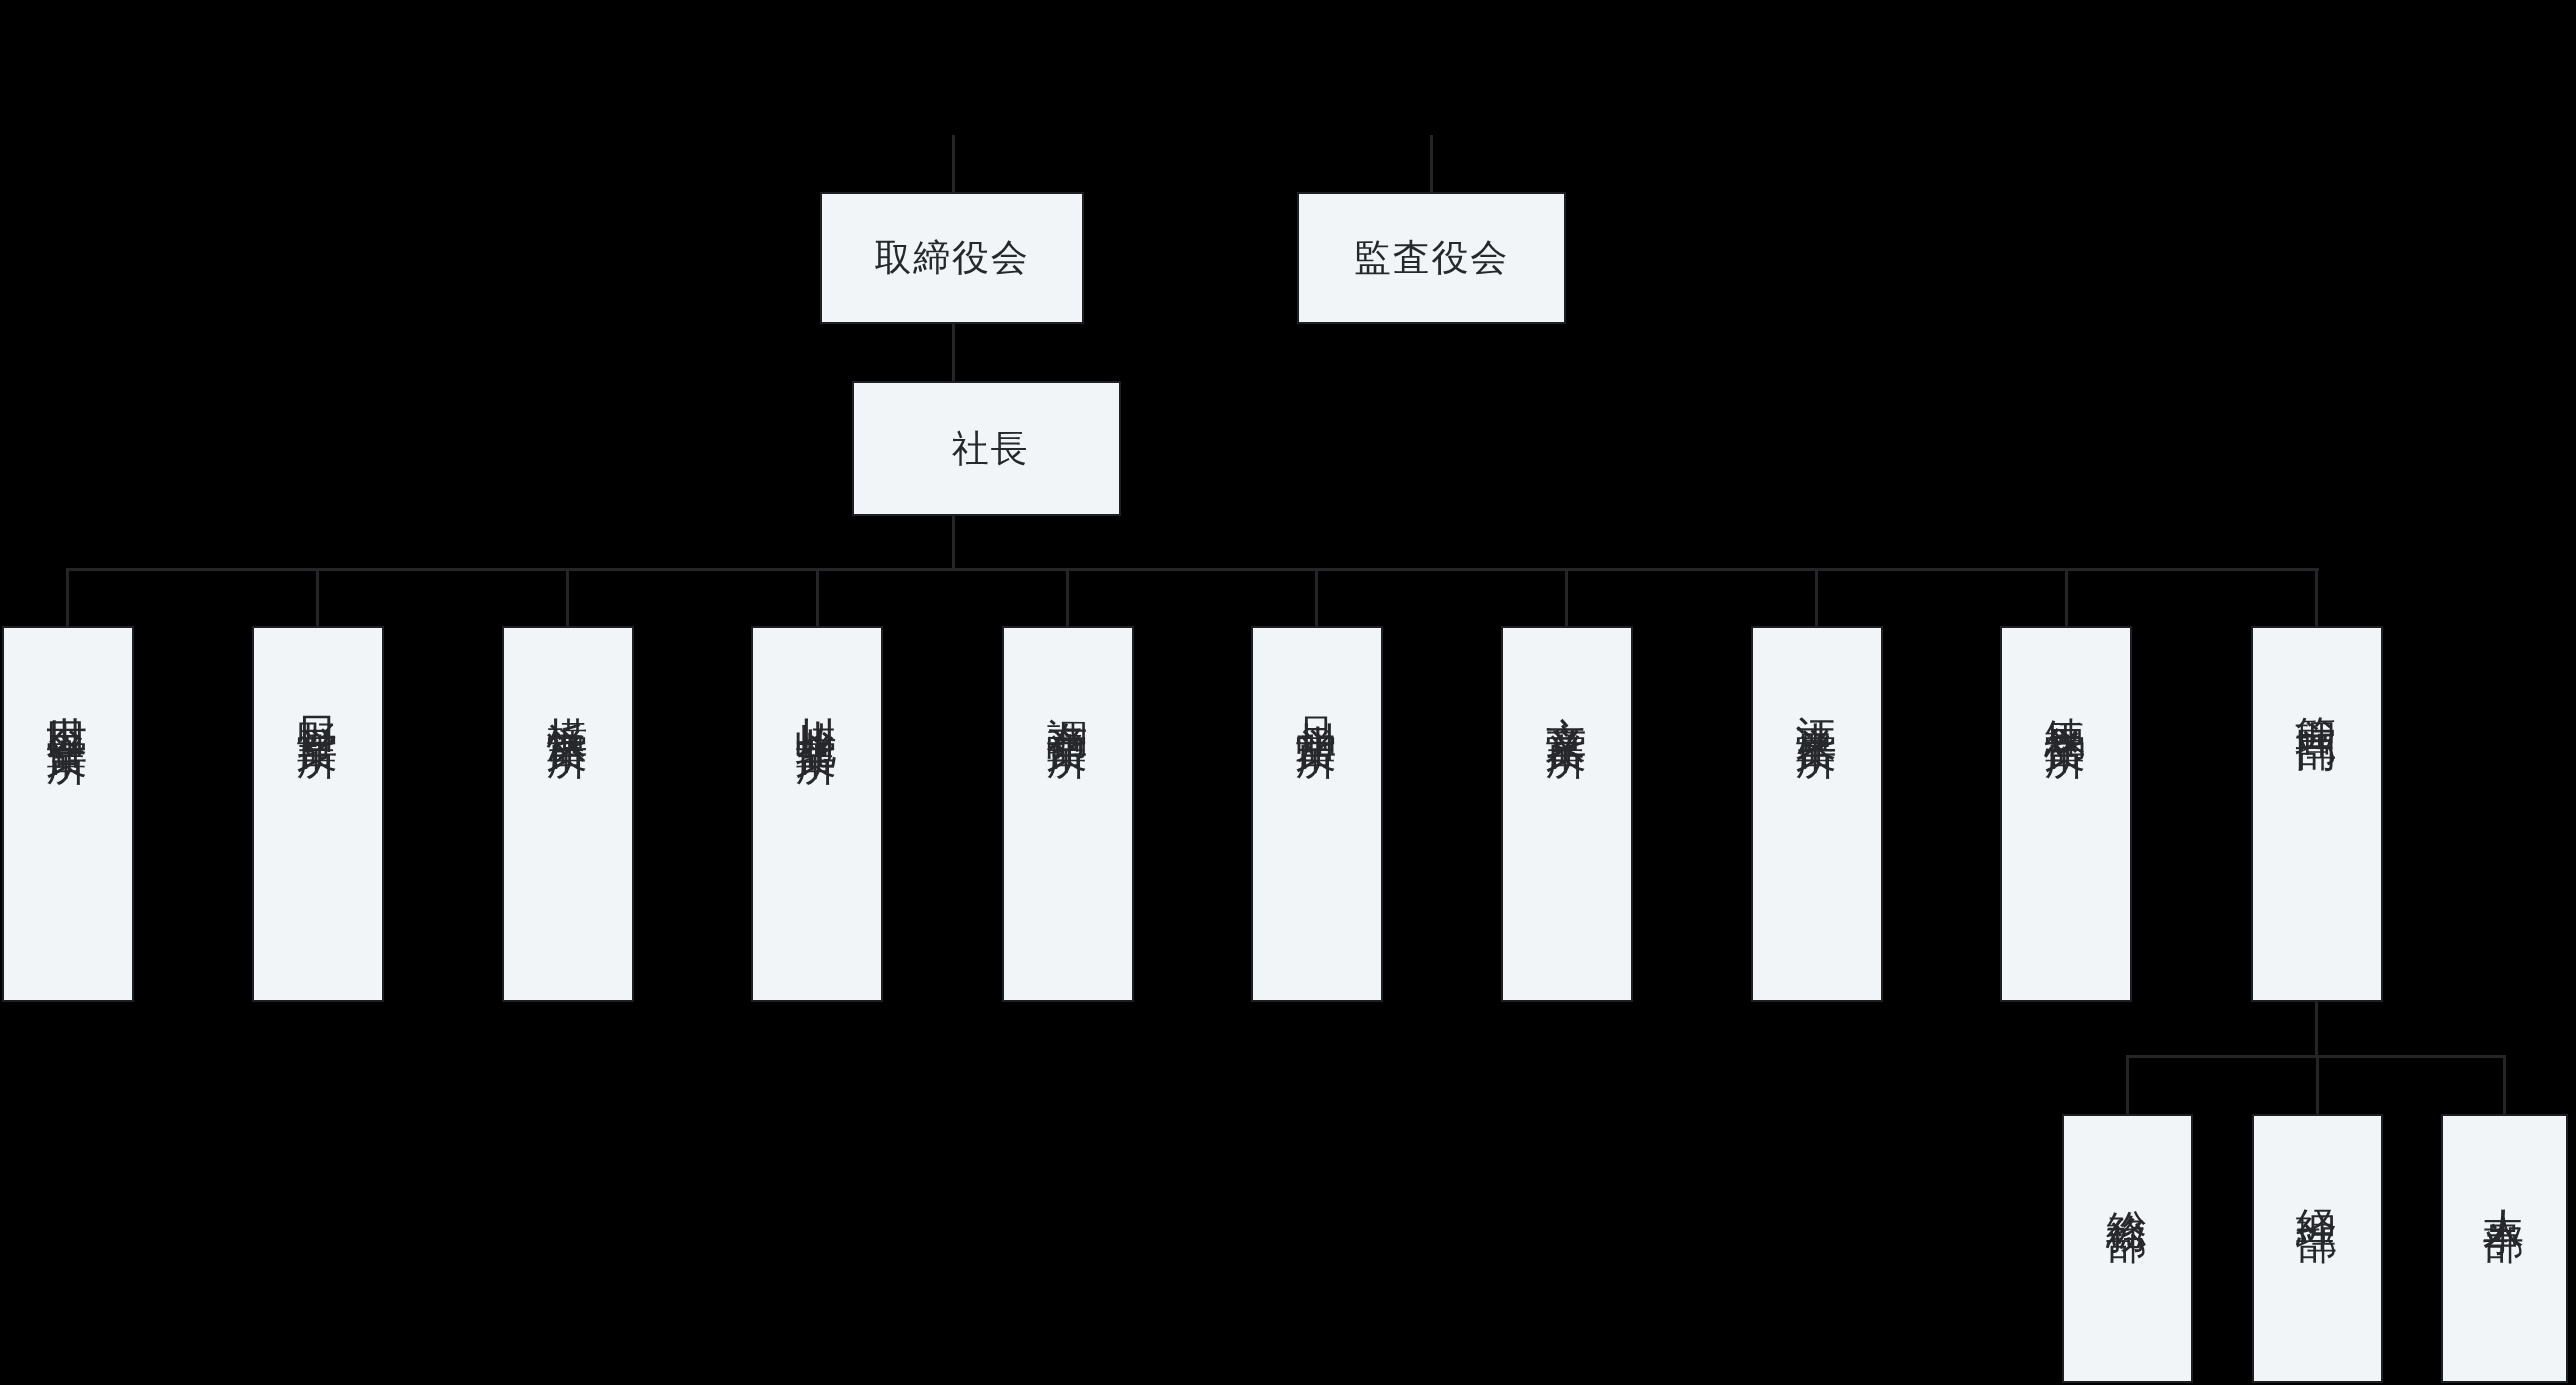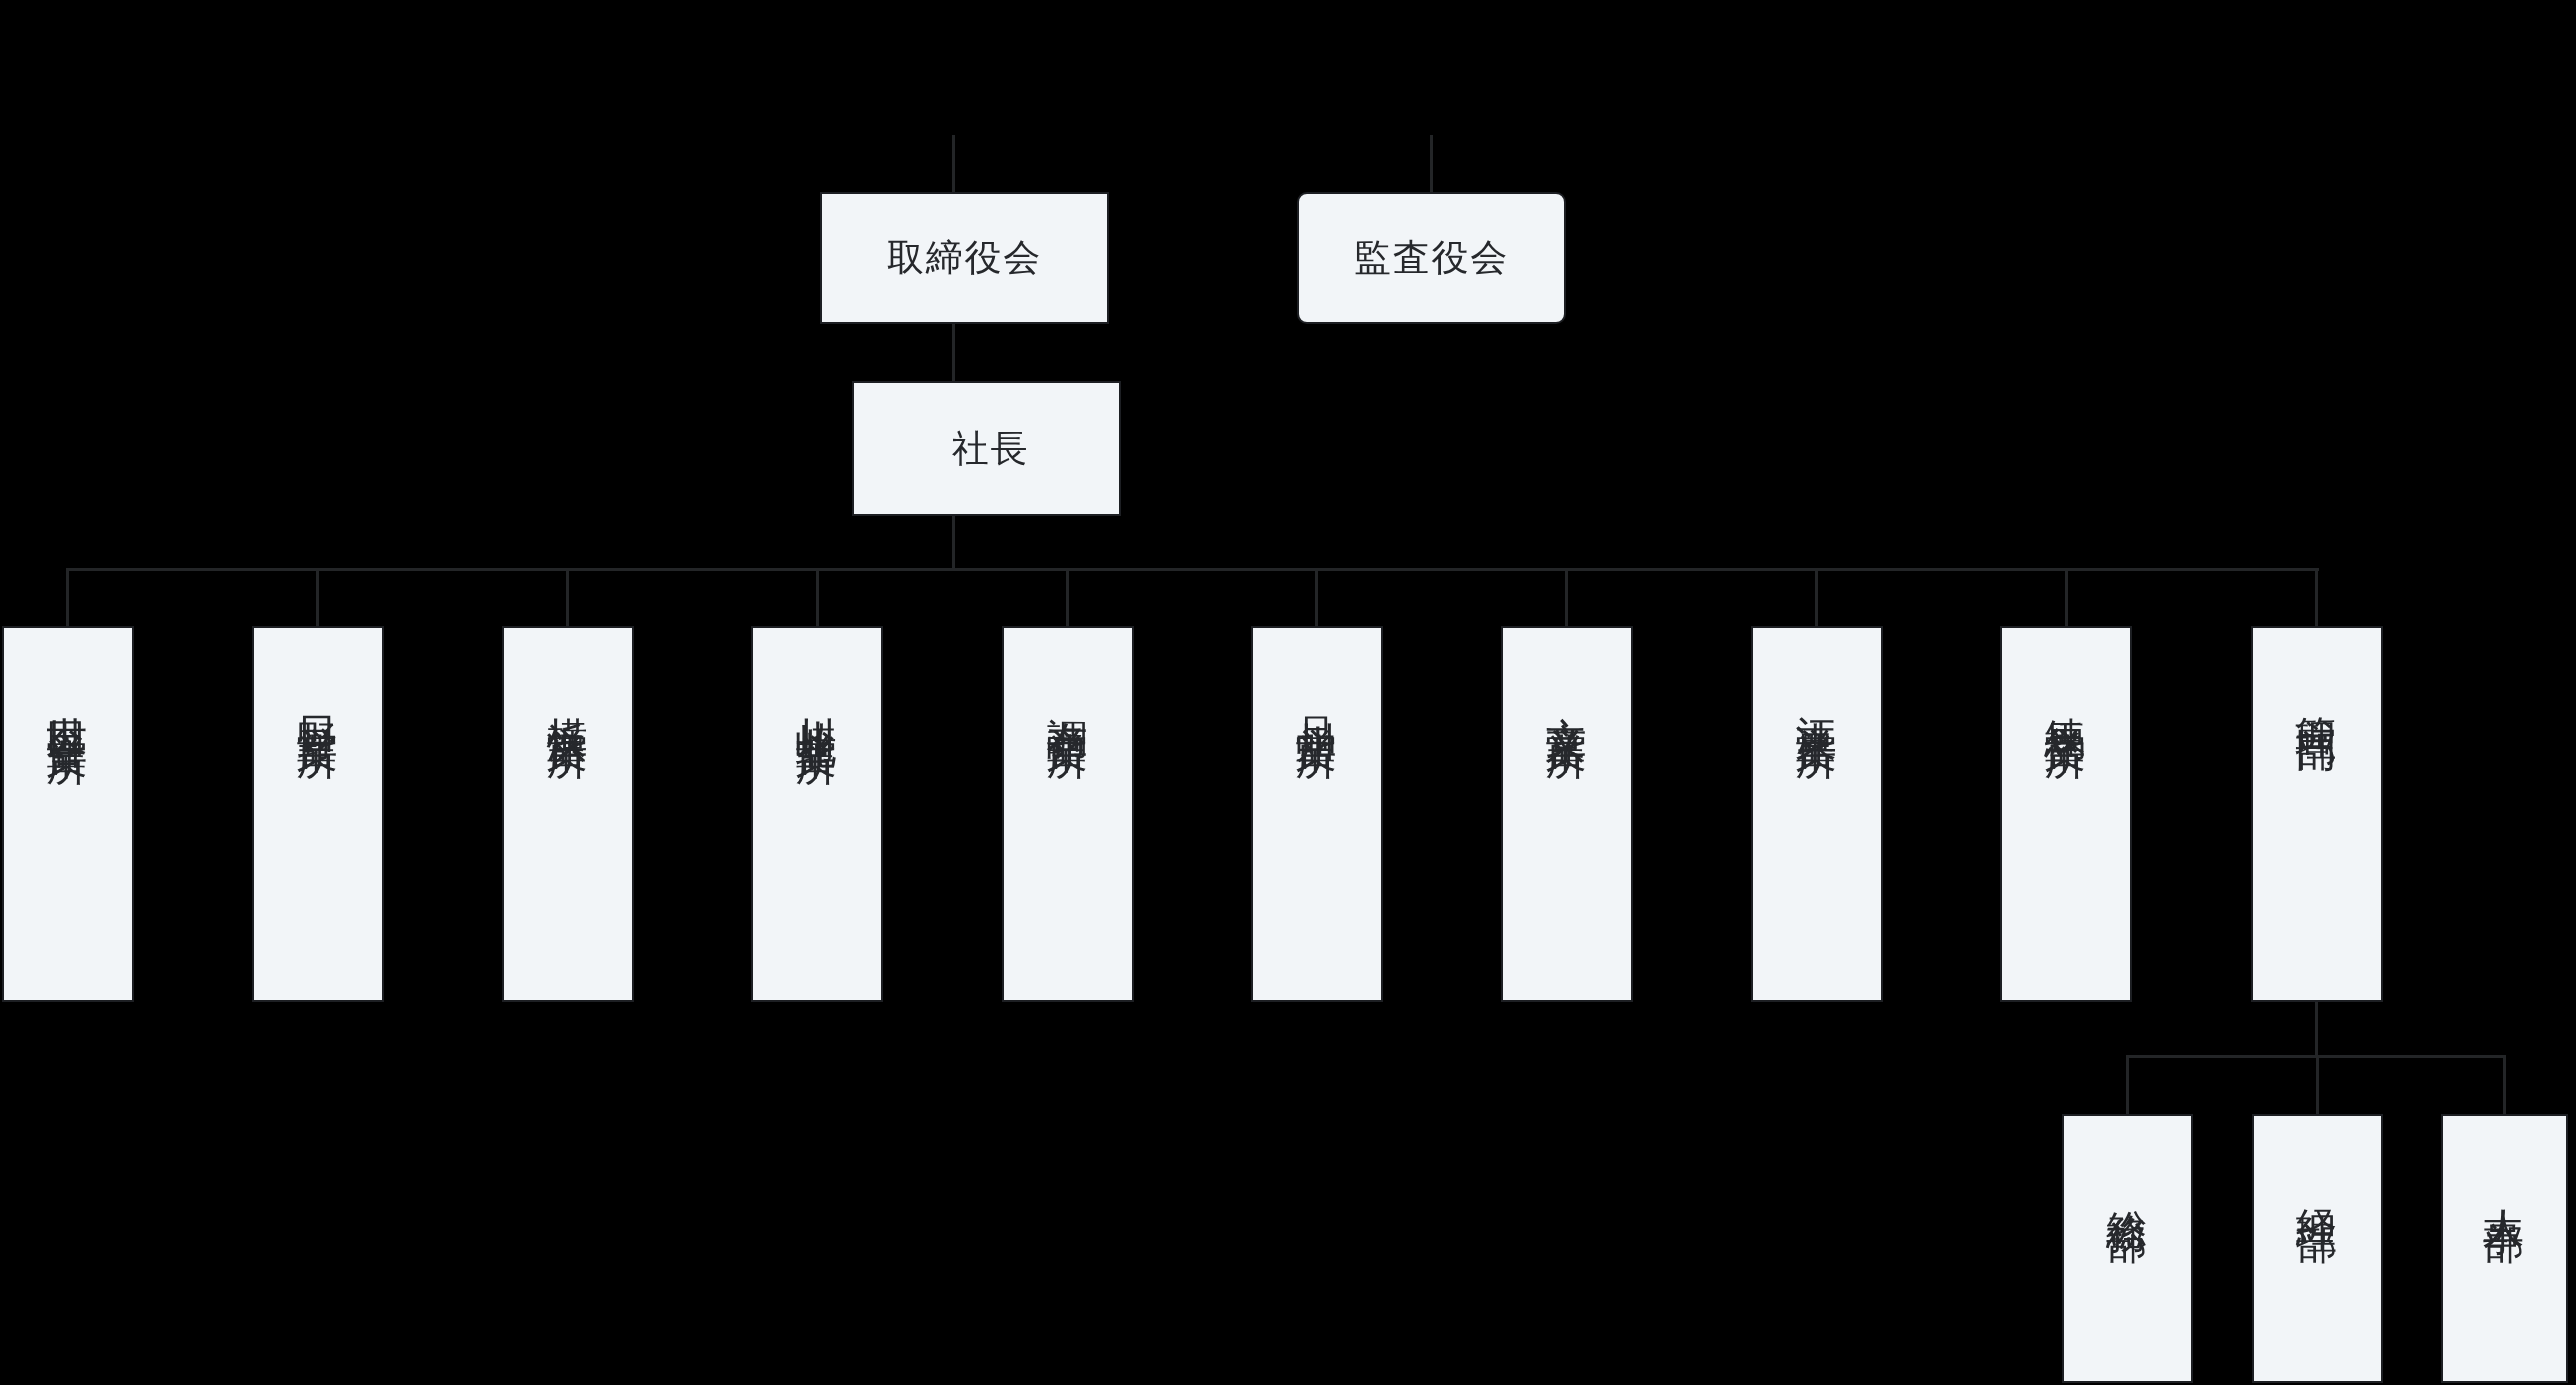--- a/index.html
+++ b/index.html
@@ -68,25 +68,25 @@
   <div class="line" style="left:2065px; top:568px; width:3.3px; height:58px;"></div>
   <div class="line" style="left:2315px; top:568px; width:3.3px; height:58px;"></div>
 
   <div class="line" style="left:2315px; top:1002px; width:3.3px; height:56px;"></div>
   <div class="line" style="left:2126px; top:1055px; width:380px; height:3.3px;"></div>
   <div class="line" style="left:2126px; top:1055px; width:3.3px; height:59px;"></div>
   <div class="line" style="left:2316px; top:1055px; width:3.3px; height:59px;"></div>
   <div class="line" style="left:2503px; top:1055px; width:3.3px; height:59px;"></div>
 
 
-  <div class="node h-text" style="left:820px; top:192px; width:289px; height:132px;">
+  <div class="node h-text" style="left:820px; top:192px; width:264px; height:132px;">
     <span>取締役会</span>
   </div>
 
-  <div class="node h-text" style="left:1297px; top:192px; width:269px; height:132px;border-radius:10px;">
+  <div class="node h-text" style="left:1297px; top:192px; width:269px; height:132px;">
     <span>監査役会</span>
   </div>
 
   <div class="node h-text" style="left:852px; top:381px; width:269px; height:135px;padding-left:8px;">
     <span>社長</span>
   </div>
 
   <div class="node v-text" style="left:1.7px; top:626px; width:132px; height:376px;">
     <span>世田谷営業所</span>
   </div>

